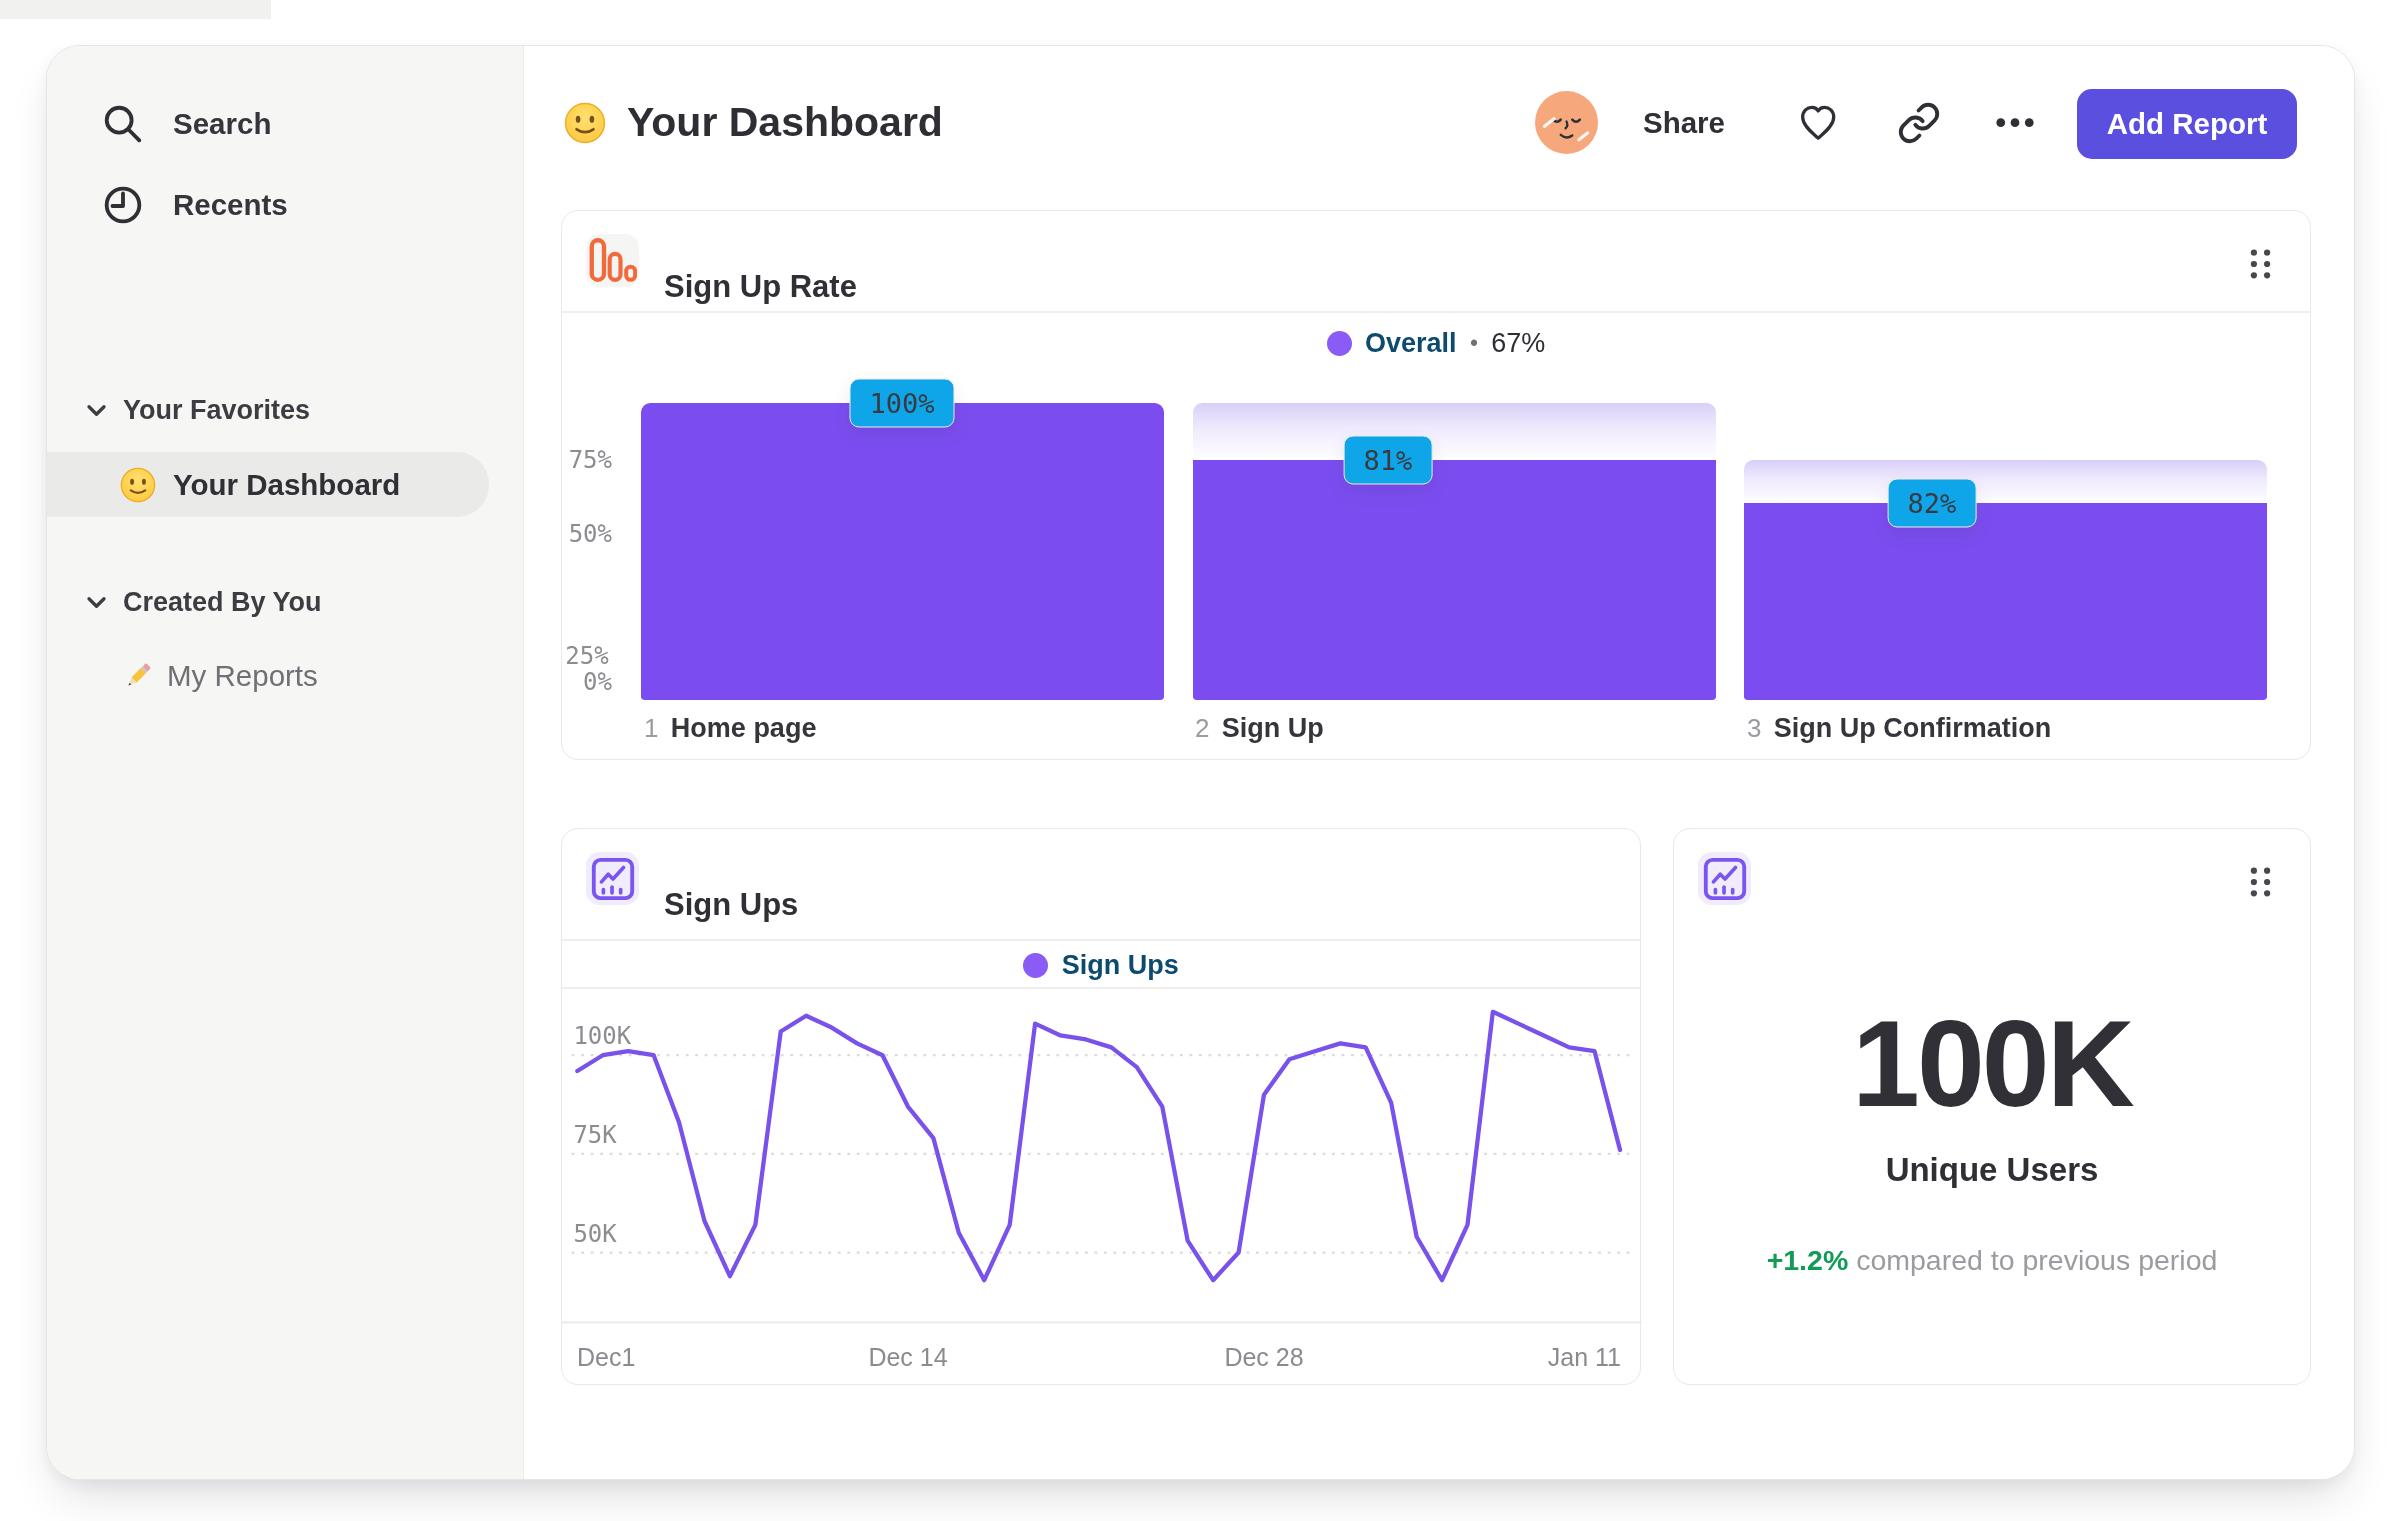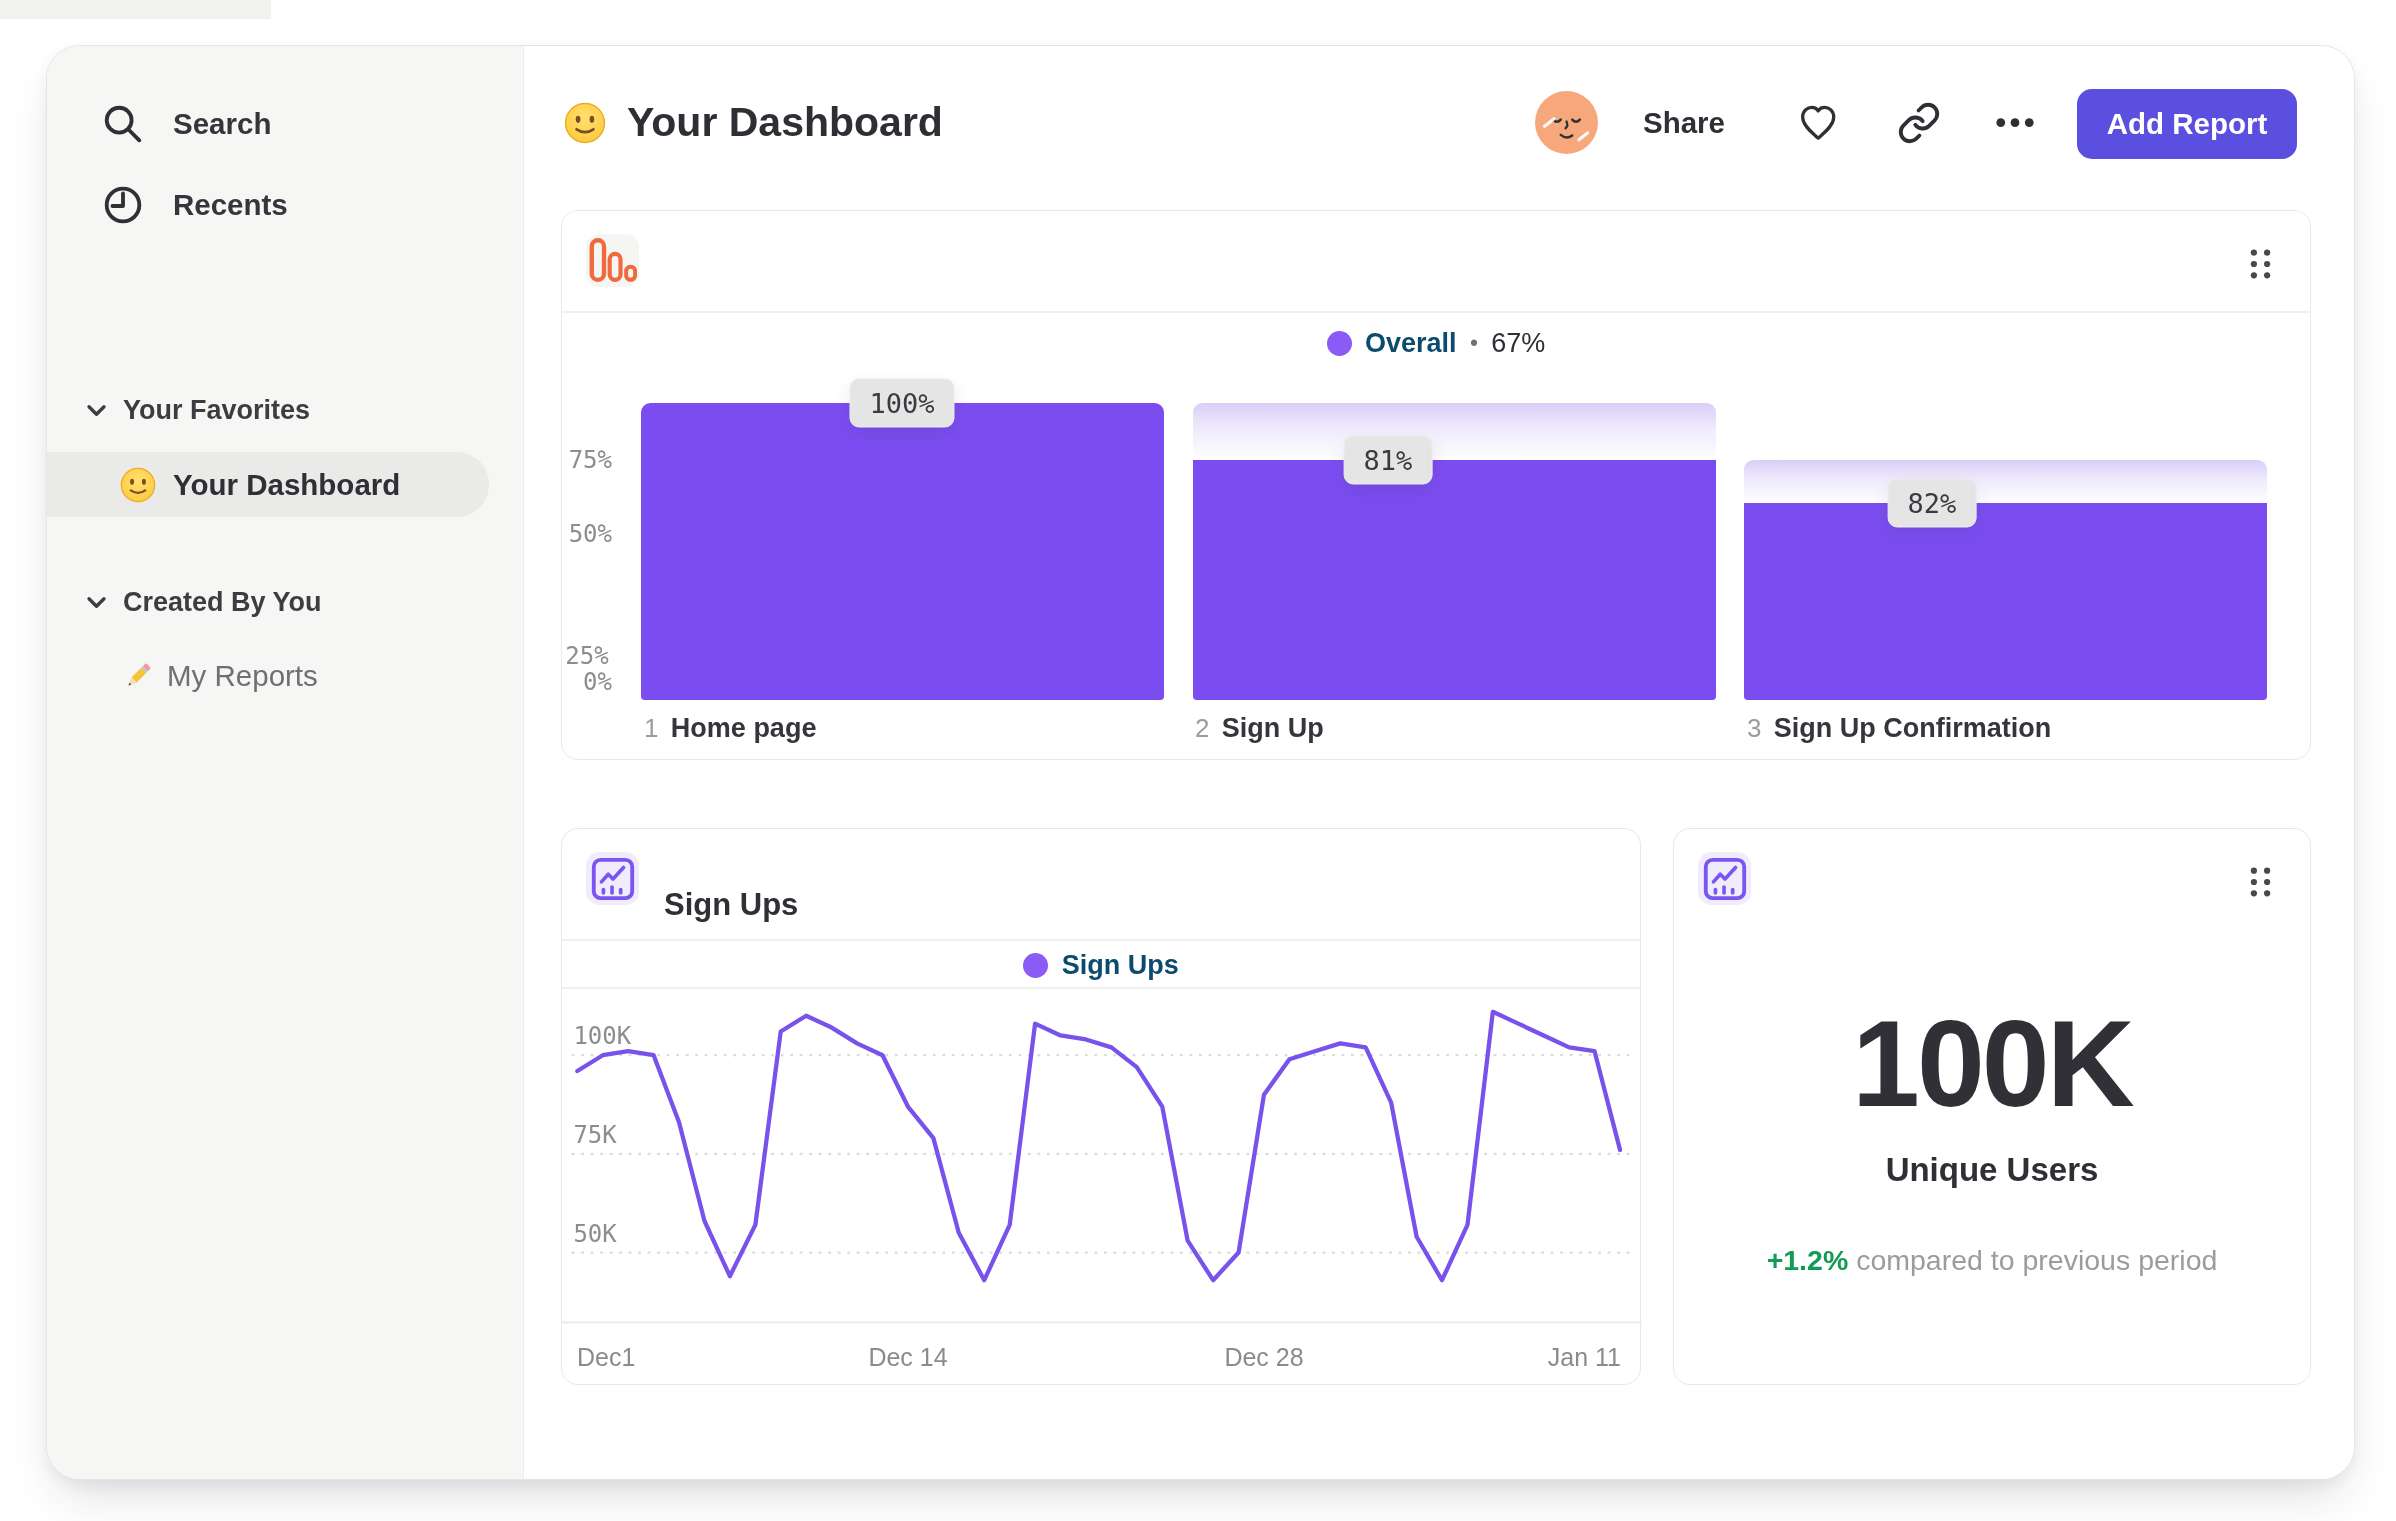--- a/index.html
+++ b/index.html
@@ -58,21 +58,21 @@
   .legend .dot{width:25px;height:25px;border-radius:50%;background:#8A5BF5;flex:none;}
   .legend .series{font-weight:700;color:#0c4a6e;}
   .legend .sep{color:#6f6f75;font-size:23px;}
   .legend .value{color:#2f2f35;}
   .ytick{position:absolute;font-family:"DejaVu Sans Mono",monospace;font-size:24px;color:#8c8c91;
          height:28.5px;line-height:28.5px;}
   .bar-ghost{position:absolute;border-radius:9.5px 9.5px 0 0;
              background:linear-gradient(180deg,#d9cff7 0%,#efeafc 45%,#fefeff 100%);}
   .bar-solid{position:absolute;background:#7B4DF0;border-radius:0 0 3.8px 3.8px;}
   .bar-solid.first{border-radius:9.5px 9.5px 3.8px 3.8px;}
-  .tip{position:absolute;transform:translate(-50%,-50%);background:#e5e5e5;border:1.9px solid #ececea;
+  .tip{position:absolute;transform:translate(-50%,-50%);background:#0ea5e9;border:1.9px solid #ececea;
        border-radius:9.5px;padding:8px 19px;font-family:"DejaVu Sans Mono",monospace;font-size:27px;
        color:#3a3a40;box-shadow:0 7.6px 17px rgba(50,50,70,.10);white-space:nowrap;z-index:3;text-align:right;}
   .step{position:absolute;top:502px;height:32px;display:flex;align-items:baseline;gap:12.4px;white-space:nowrap;}
   .step .num{font-size:26px;color:#9b9ba0;}
   .step .name{font-size:27px;font-weight:600;color:#35353b;}
 
   .xtick{position:absolute;top:514px;height:28.5px;line-height:28.5px;font-size:25px;color:#8a8a90;white-space:nowrap;}
 
   .metric-value{position:absolute;left:0;right:0;top:169px;height:133px;line-height:133px;text-align:center;
                 font-size:122px;font-weight:700;letter-spacing:-2.9px;color:#303036;}
@@ -234,20 +234,21 @@
       <button class="add-report">Add Report</button>
 
       <section class="card" id="card-funnel">
         <span class="icon-tile tile-gray">
           <svg width="49" height="48" viewBox="0 0 52 50" fill="none">
             <rect x="4" y="3" width="13" height="42" rx="6.5" stroke="#F2693C" stroke-width="4.6"></rect>
             <rect x="23" y="17.5" width="11.5" height="27.5" rx="5.7" stroke="#F2693C" stroke-width="4.4"></rect>
             <rect x="40.5" y="31" width="9.5" height="14" rx="4.7" stroke="#F2693C" stroke-width="4.2"></rect>
           </svg>
         </span>
+        <h2 class="card-title">Sign Up Rate</h2>
         <span class="handle">
           <svg width="23" height="34" viewBox="0 0 24 36">
             <circle cx="5" cy="6" r="3.3" fill="#47474d"></circle>
               <circle cx="19" cy="6" r="3.3" fill="#47474d"></circle>
             <circle cx="5" cy="18" r="3.3" fill="#47474d"></circle>
               <circle cx="19" cy="18" r="3.3" fill="#47474d"></circle>
             <circle cx="5" cy="30" r="3.3" fill="#47474d"></circle>
               <circle cx="19" cy="30" r="3.3" fill="#47474d"></circle>
           </svg>
         </span>

